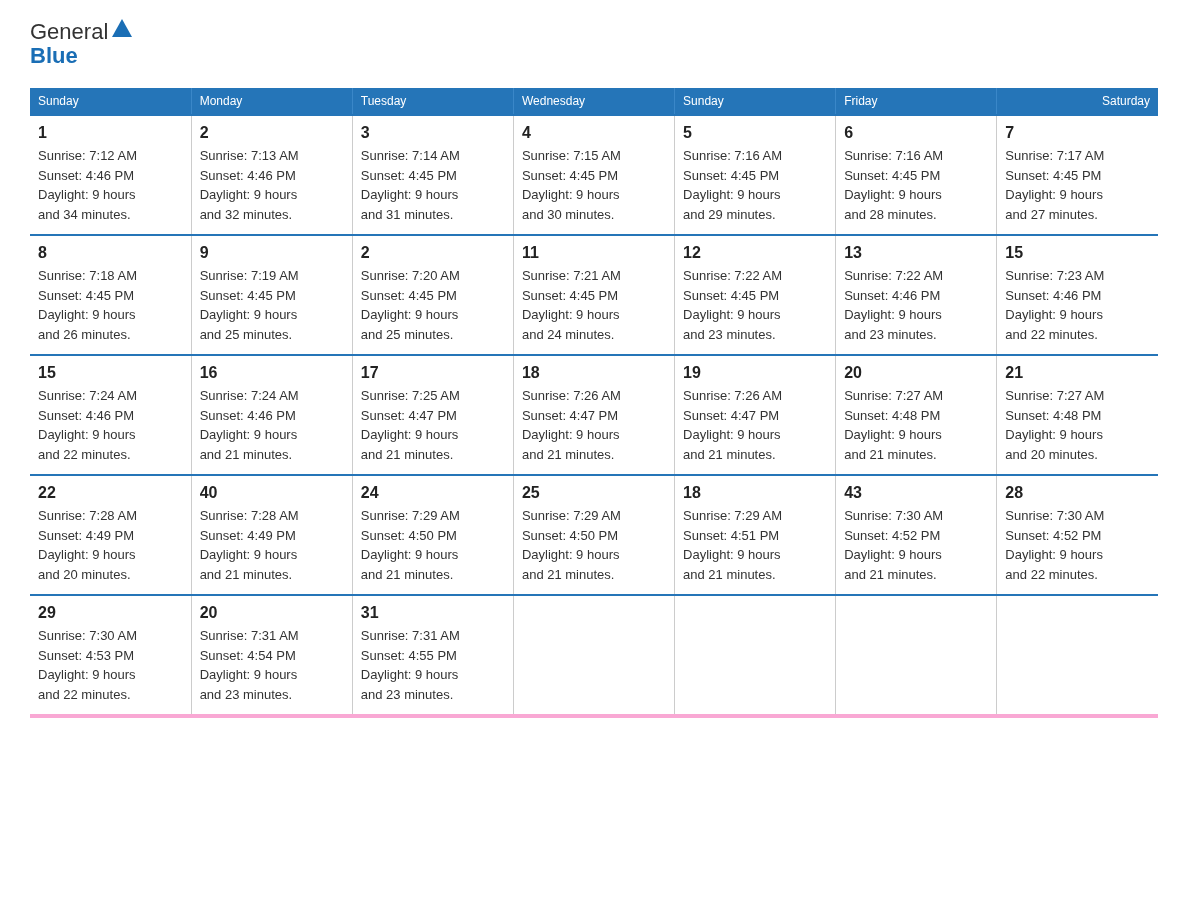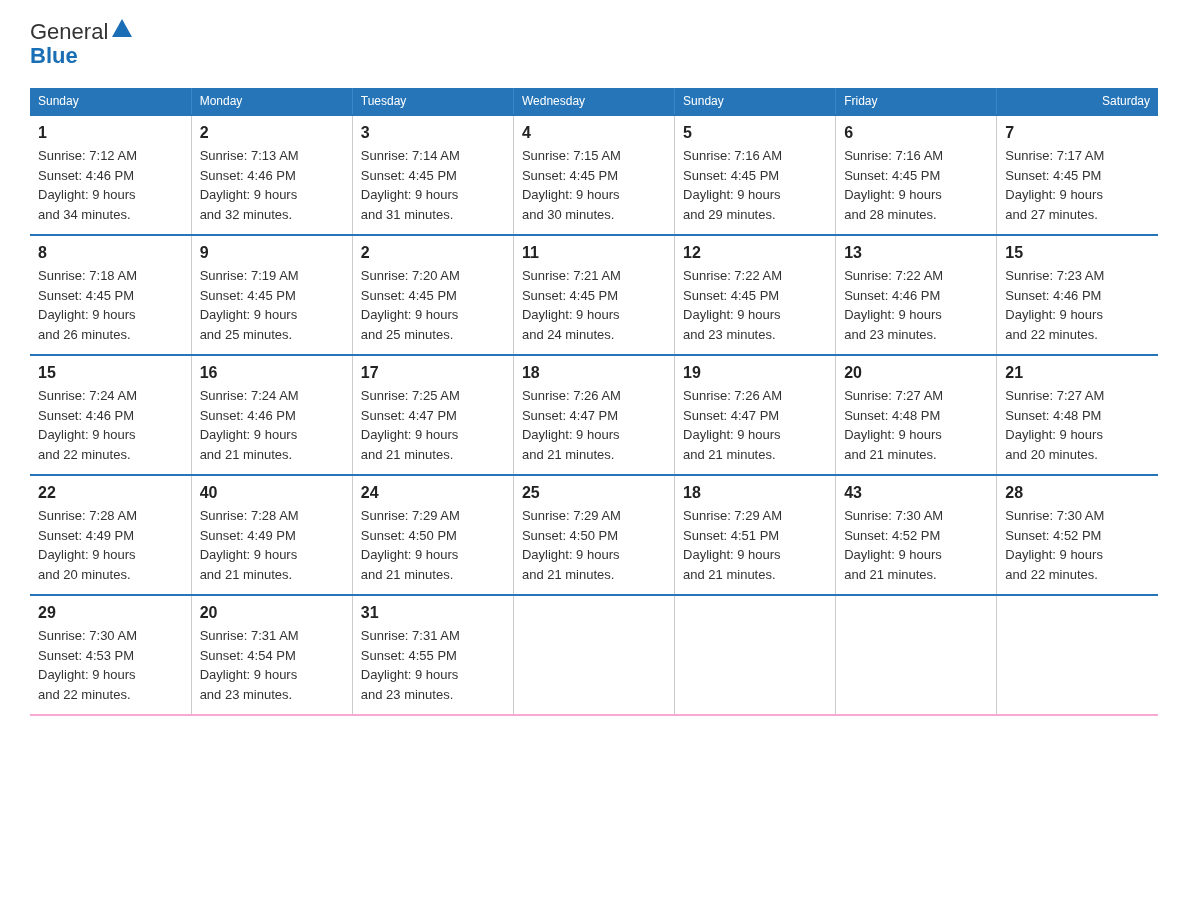--- a/index.html
+++ b/index.html
@@ -76,21 +76,21 @@
     .day-info {
       font-size: 13px;
       color: #333;
       line-height: 1.5;
       margin-top: 16px;
     }
     .empty-cell {
       background: #fff;
     }
     tbody tr:last-child {
-      border-bottom: 2px solid #f9a8d4;
+      border-bottom: 4px solid #f9a8d4;
     }
   </style>
 </head>
 <body>
 
 <div class="header">
   <div class="logo">
     <div style="line-height:1.1;">
       <span style="font-size:22px;font-weight:normal;color:#333;">General</span><span style="display:inline-block;margin-left:4px;position:relative;top:-2px;">
         <svg width="20" height="18" viewBox="0 0 20 18">

